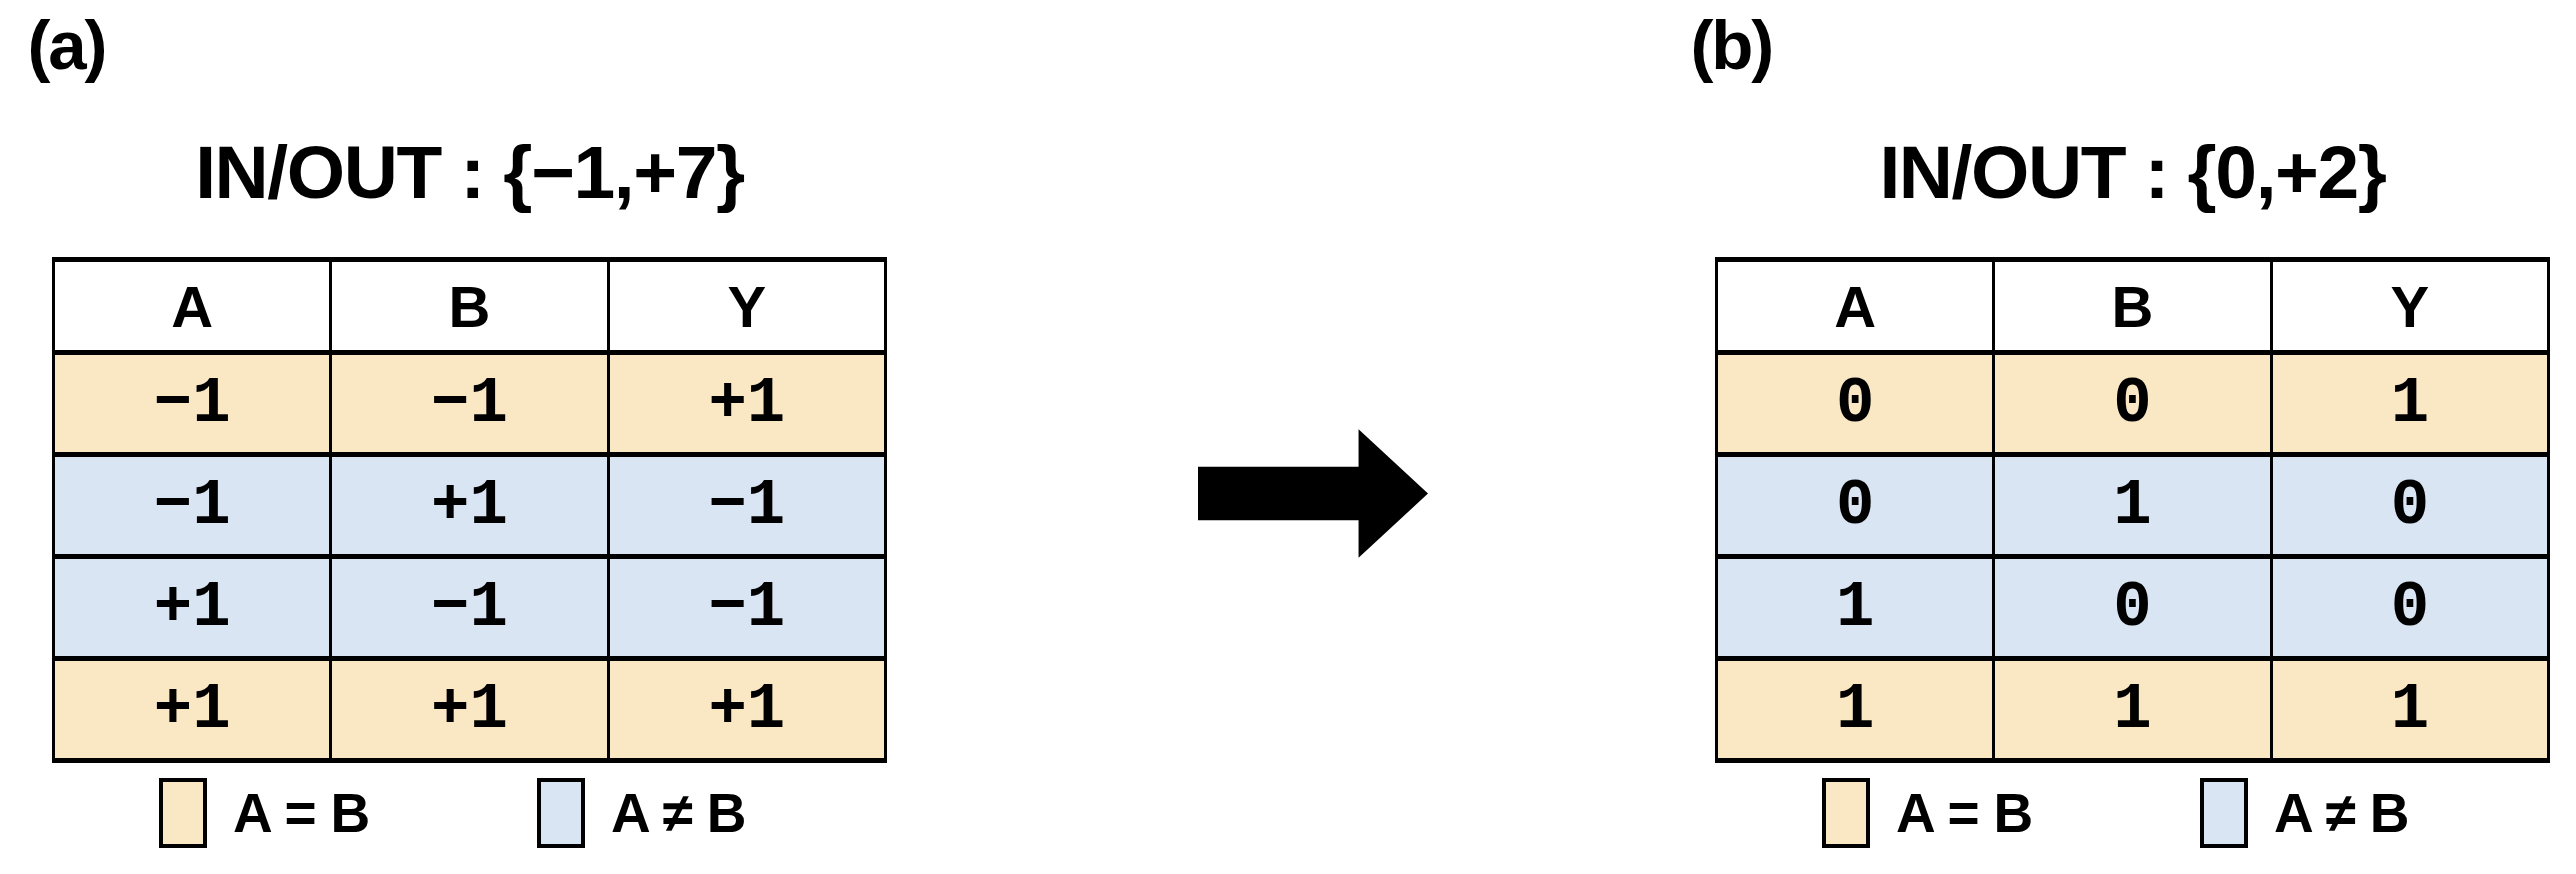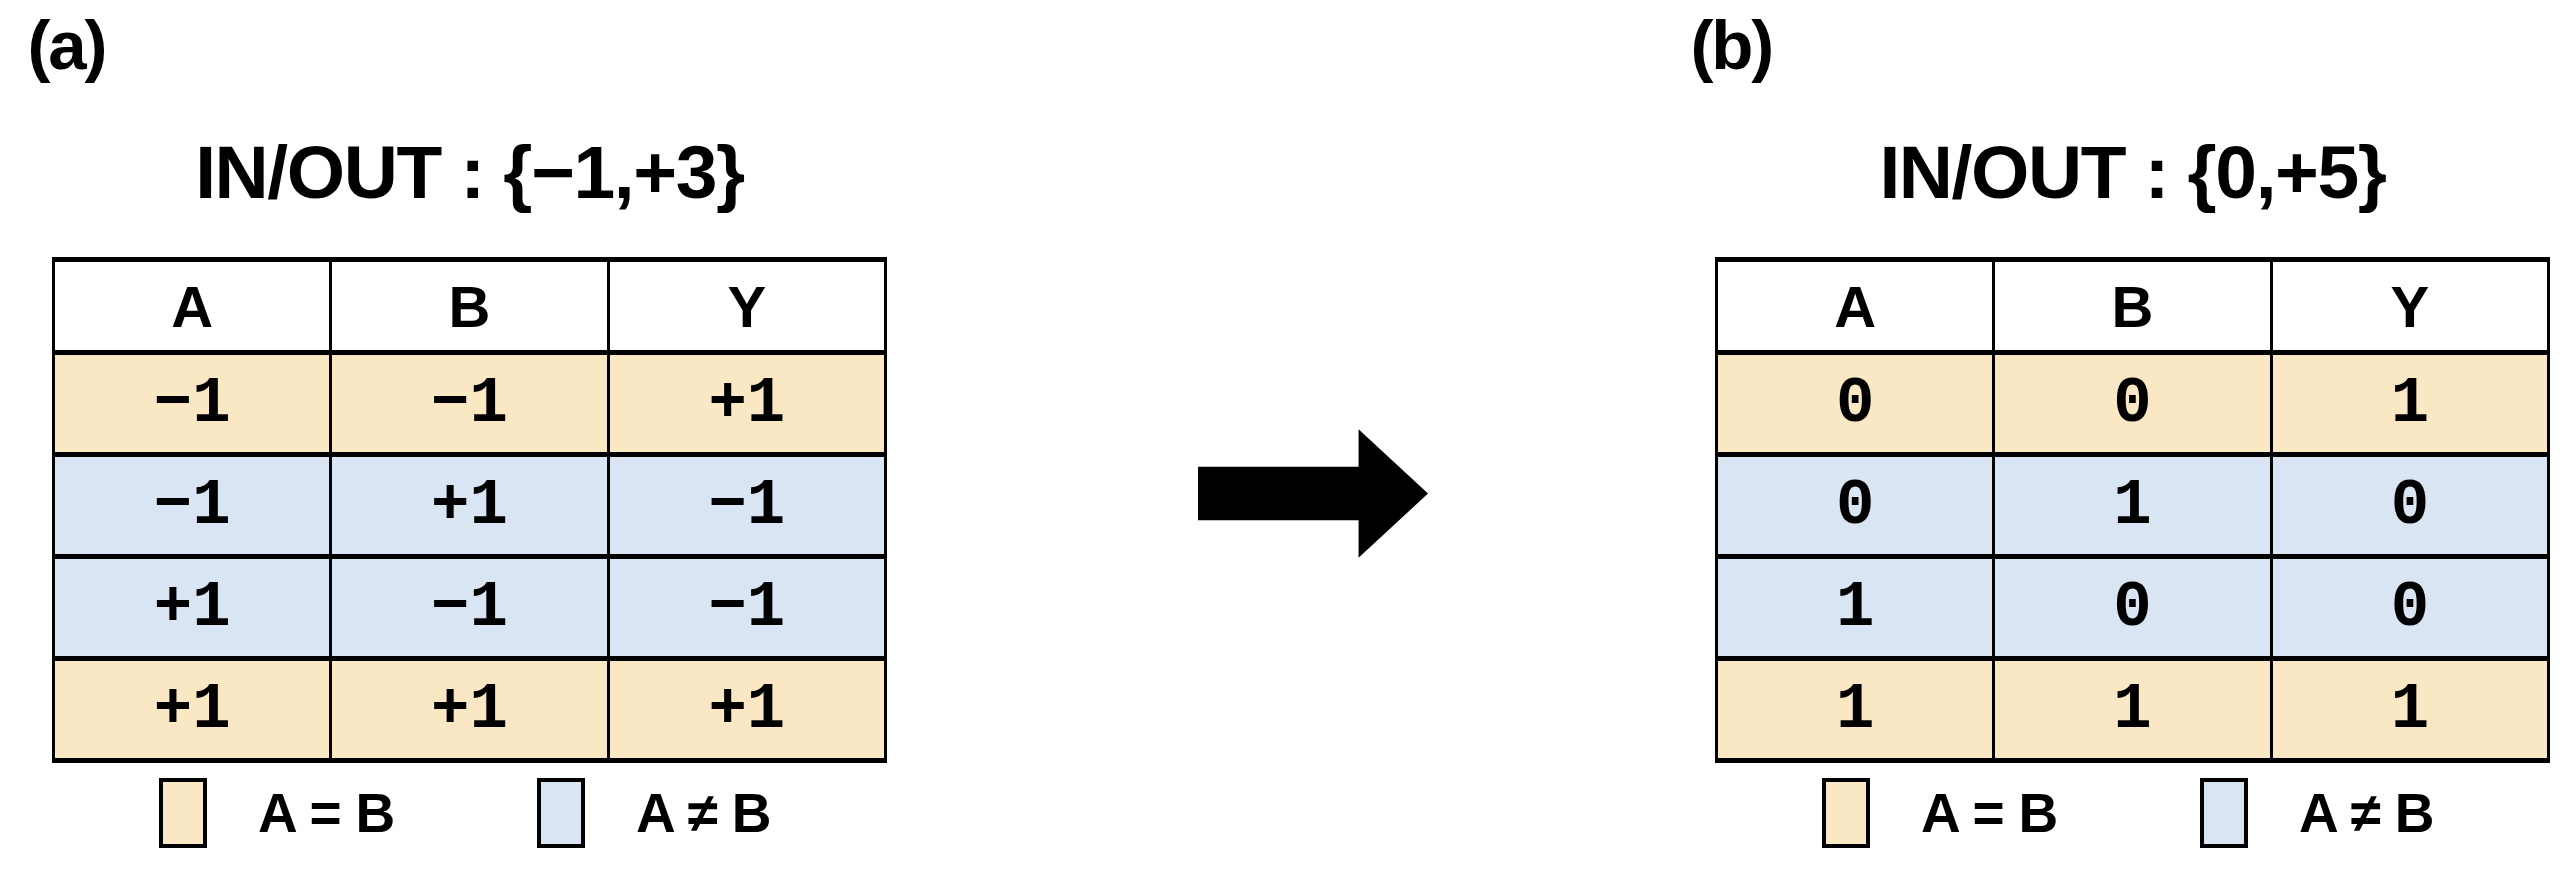--- a/index.html
+++ b/index.html
@@ -71,21 +71,21 @@
     top: 778px;
     left: 0;
     width: 100%;
     height: 79px;
   }
   .legend-item {
     position: absolute;
     top: 0;
     display: flex;
     align-items: center;
-    gap: 51px;
+    gap: 26px;
   }
   .li-0 { left: 107px; }
   .li-1 { left: 485px; }
   .swatch {
     width: 40px;
     height: 62px;
     border: 4.3px solid var(--border, #000);
     box-sizing: content-box;
   }
   .sw-eq { background: var(--equal, #FAE7C3); }
@@ -107,21 +107,21 @@
   }
   .arrow svg { display: block; width: 100%; height: 100%; }
 </style>
 </head>
 <body>
 
 <div class="canvas">
 
   <div class="panel" id="panel-a">
     <div class="panel-label">(a)</div>
-    <div class="panel-title">IN/OUT : {−1,+3}</div>
+    <div class="panel-title">IN/OUT : {−1,+7}</div>
     <table class="ttable">
       <tbody>
         <tr>
           <th>A</th>
           <th>B</th>
           <th>Y</th>
         </tr>
         <tr class="r-eq">
           <td>−1</td>
           <td>−1</td>
@@ -157,21 +157,21 @@
   </div>
 
   <div class="arrow">
     <svg viewBox="0 0 318 178" xmlns="http://www.w3.org/2000/svg" aria-hidden="true">
       <polygon points="0,52 222,52 222,0 318,89 222,178 222,126 0,126" fill="currentColor"></polygon>
     </svg>
   </div>
 
   <div class="panel" id="panel-b">
     <div class="panel-label">(b)</div>
-    <div class="panel-title">IN/OUT : {0,+5}</div>
+    <div class="panel-title">IN/OUT : {0,+2}</div>
     <table class="ttable">
       <tbody>
         <tr>
           <th>A</th>
           <th>B</th>
           <th>Y</th>
         </tr>
         <tr class="r-eq">
           <td>0</td>
           <td>0</td>

